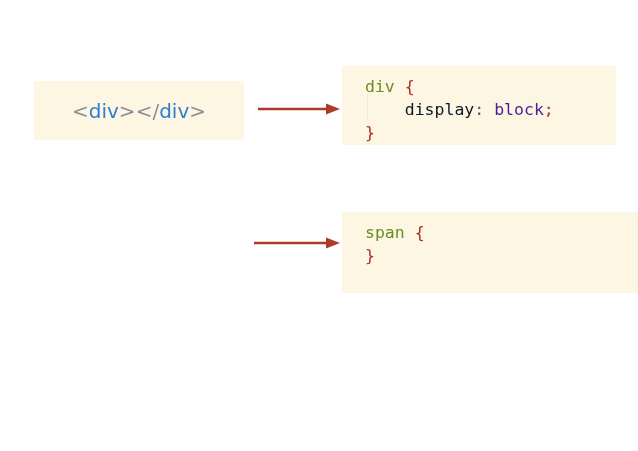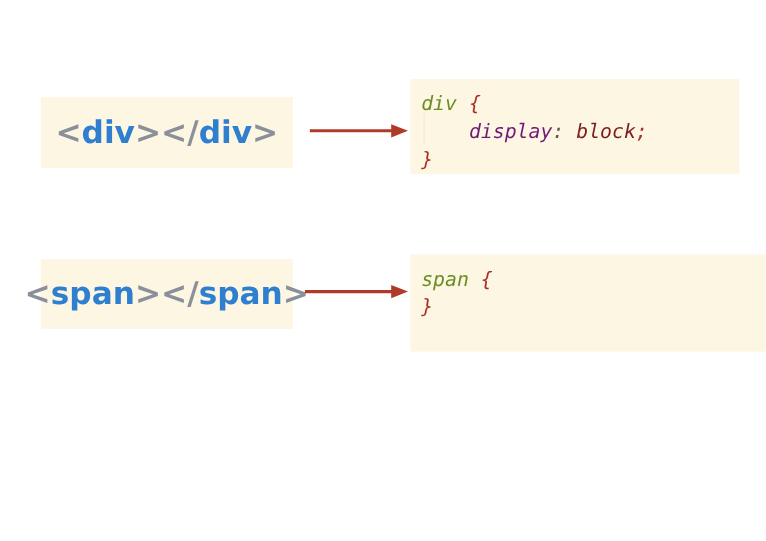--- a/index.html
+++ b/index.html
@@ -25,22 +25,22 @@
   .tag-box {
     position: absolute;
     background: #fdf6e3;
     display: flex;
     align-items: center;
     justify-content: center;
     box-sizing: border-box;
   }
   .tag-text {
     font-family: "DejaVu Sans", sans-serif;
-    font-weight: bold;
-    font-size: 26px;
+    font-weight: normal;
+    font-size: 20px;
     letter-spacing: 0px;
     white-space: nowrap;
     line-height: 1;
   }
   .tag-text .punct { color: #8a9099; }
   .tag-text .name  { color: #2f7fd0; }
 
   #tag-box-div  { left: 34px;  top: 81px;  width: 210px; height: 59px; }
   #tag-box-span { left: 34px;  top: 216px; width: 210px; height: 58px; }
 
@@ -50,23 +50,22 @@
     height: 14px;
   }
   #arrow-div  { left: 258px; top: 102px; width: 82px; }
   #arrow-span { left: 254px; top: 236px; width: 86px; }
 
   
   .code-box {
     position: absolute;
     background: #fdf6e3;
     box-sizing: border-box;
-    padding: 9px 0 9px 0;
+    padding: 9px 0 9px 14px;
     overflow: hidden;
-    font-style: italic;
   }
   #code-box-div  { left: 342px; top: 66px;  width: 274px; height: 79px; }
   #code-box-span { left: 342px; top: 212px; width: 310px; height: 81px; }
 
   .code-line {
     font-family: "DejaVu Sans Mono", monospace;
     font-size: 16.5px;
     line-height: 23px;
     white-space: pre;
     padding-left: 9px;
@@ -78,23 +77,23 @@
     position: absolute;
     left: 11px;
     top: -4px;
     width: 1px;
     height: 26px;
     background: #f2e9d2;
   }
 
   .sel   { color: #6b8e23; }
   .brace { color: #a8322a; }
-  .prop  { color: #701a75; }
+  .prop  { color: #0f172a; }
   .colon { color: #5f5a4e; }
-  .val   { color: #7f1d1d; }
+  .val   { color: #4c1d95; }
   .semi  { color: #a8322a; }
 </style>
 </head>
 <body>
 
 <div class="canvas">
 
   <div class="tag-box" id="tag-box-div">
     <span class="tag-text"><span class="punct">&lt;</span><span class="name">div</span><span class="punct">&gt;</span><span class="punct">&lt;/</span><span class="name">div</span><span class="punct">&gt;</span></span>
   </div>
@@ -103,23 +102,20 @@
     <line x1="0" y1="7" x2="70" y2="7" stroke="#b03a2a" stroke-width="2.6"></line>
     <polygon points="68,1.5 82,7 68,12.5" fill="#b03a2a"></polygon>
   </svg>
 
   <div class="code-box" id="code-box-div">
     <div class="code-line"><span class="sel">div</span><span> </span><span class="brace">{</span></div>
     <div class="code-line indented"><span>    </span><span class="prop">display</span><span class="colon">:</span><span> </span><span class="val">block</span><span class="semi">;</span></div>
     <div class="code-line"><span class="brace">}</span></div>
   </div>
 
-  <div class="tag-box" id="tag-box-span">
-    <span class="tag-text"><span class="punct">&lt;</span><span class="name">span</span><span class="punct">&gt;</span><span class="punct">&lt;/</span><span class="name">span</span><span class="punct">&gt;</span></span>
-  </div>
 
   <svg class="arrow" id="arrow-span" viewBox="0 0 86 14">
     <line x1="0" y1="7" x2="74" y2="7" stroke="#b03a2a" stroke-width="2.6"></line>
     <polygon points="72,1.5 86,7 72,12.5" fill="#b03a2a"></polygon>
   </svg>
 
   <div class="code-box" id="code-box-span">
     <div class="code-line"><span class="sel">span</span><span> </span><span class="brace">{</span></div>
     <div class="code-line"><span class="brace">}</span></div>
   </div>

